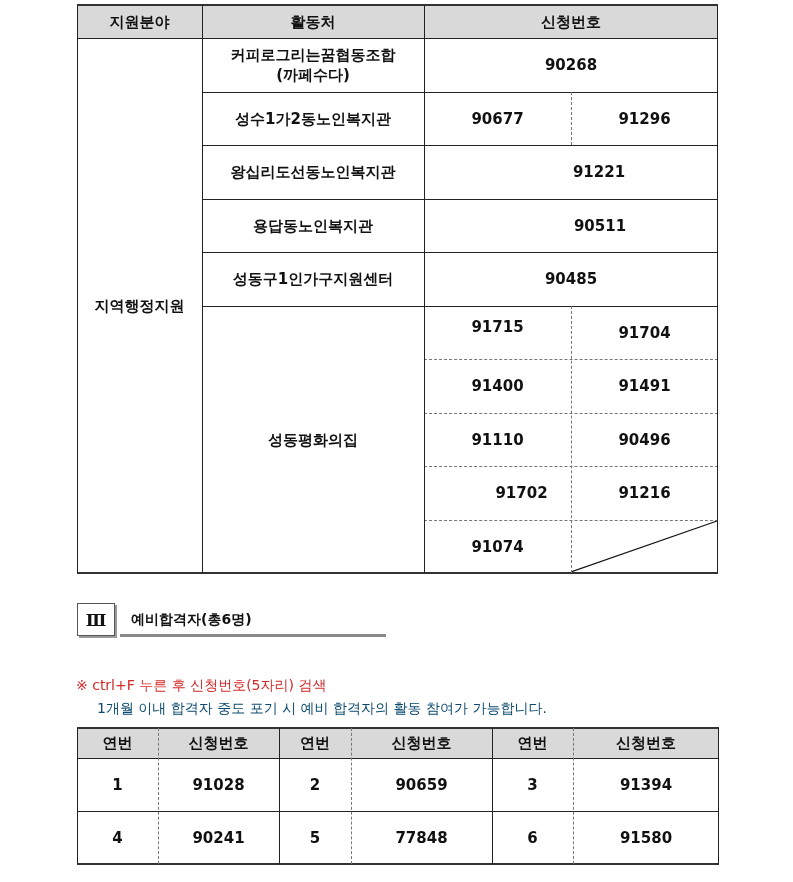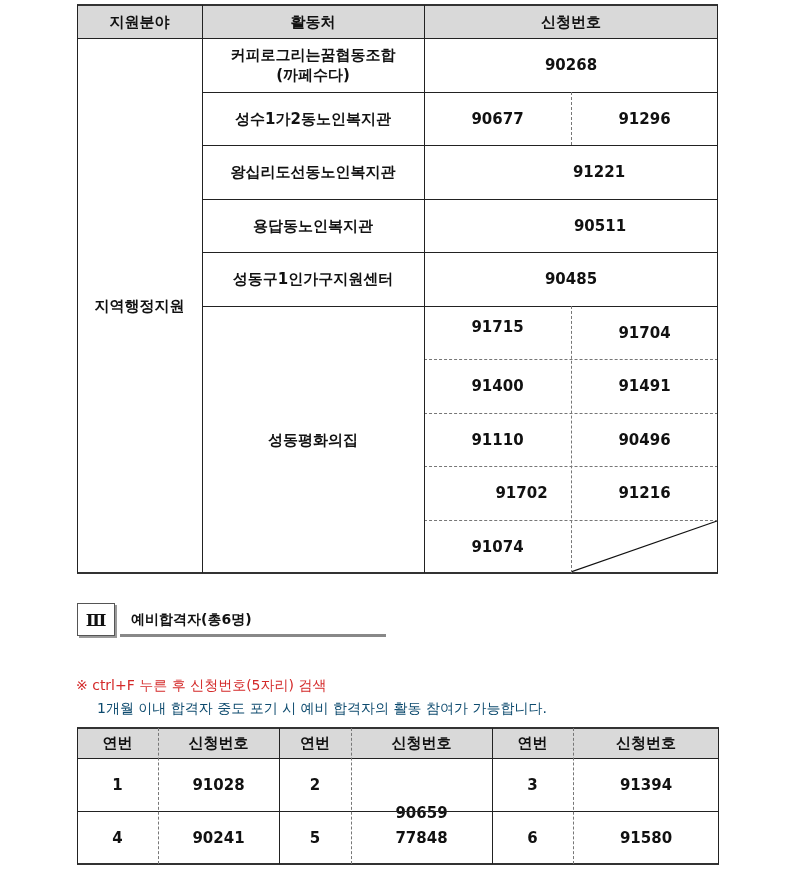--- a/index.html
+++ b/index.html
@@ -171,21 +171,21 @@
 
 <div class="cell" style="left:77px; top:758px; width:81px; height:53px;">
     <span>1</span>
   </div>
 <div class="cell" style="left:158px; top:758px; width:121px; height:53px;">
     <span>91028</span>
   </div>
 <div class="cell" style="left:279px; top:758px; width:72px; height:53px;">
     <span>2</span>
   </div>
-<div class="cell" style="left:351px; top:758px; width:141px; height:53px;margin-top:28px;">
+<div class="cell" style="left:351px; top:758px; width:141px; height:53px;">
     <span>90659</span>
   </div>
 <div class="cell" style="left:492px; top:758px; width:81px; height:53px;">
     <span>3</span>
   </div>
 <div class="cell" style="left:573px; top:758px; width:146px; height:53px;">
     <span>91394</span>
   </div>
 
 <div class="cell" style="left:77px; top:811px; width:81px; height:53px;">

